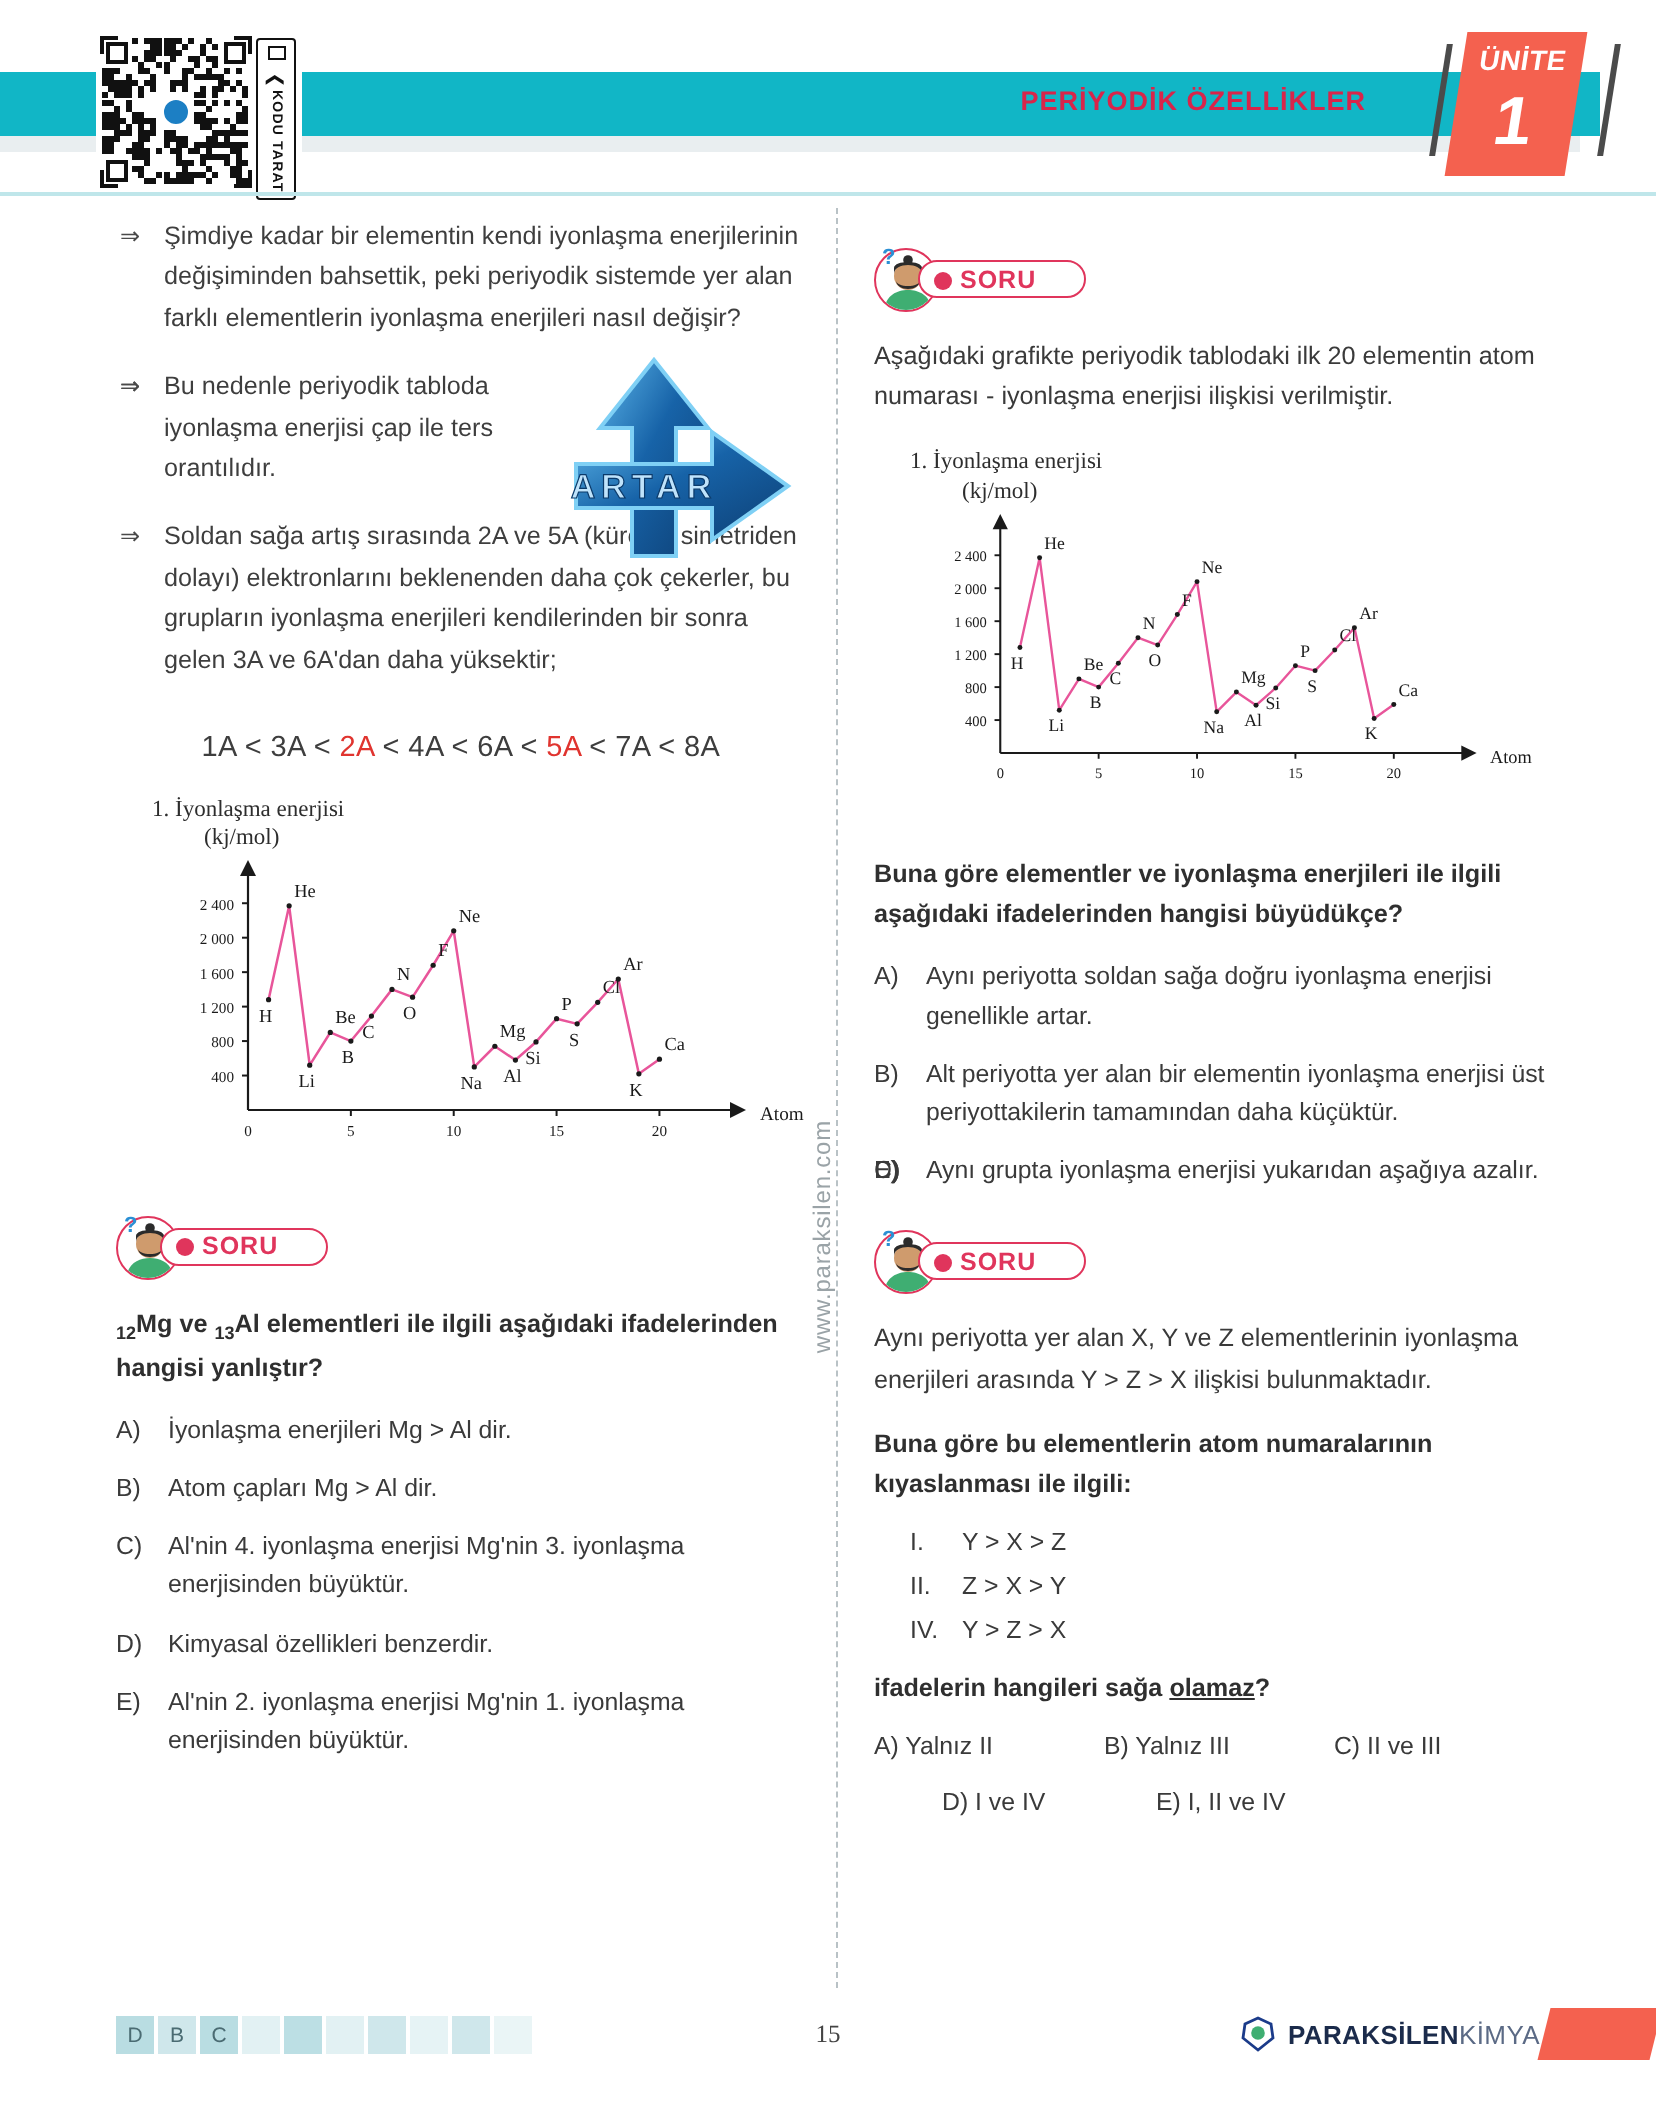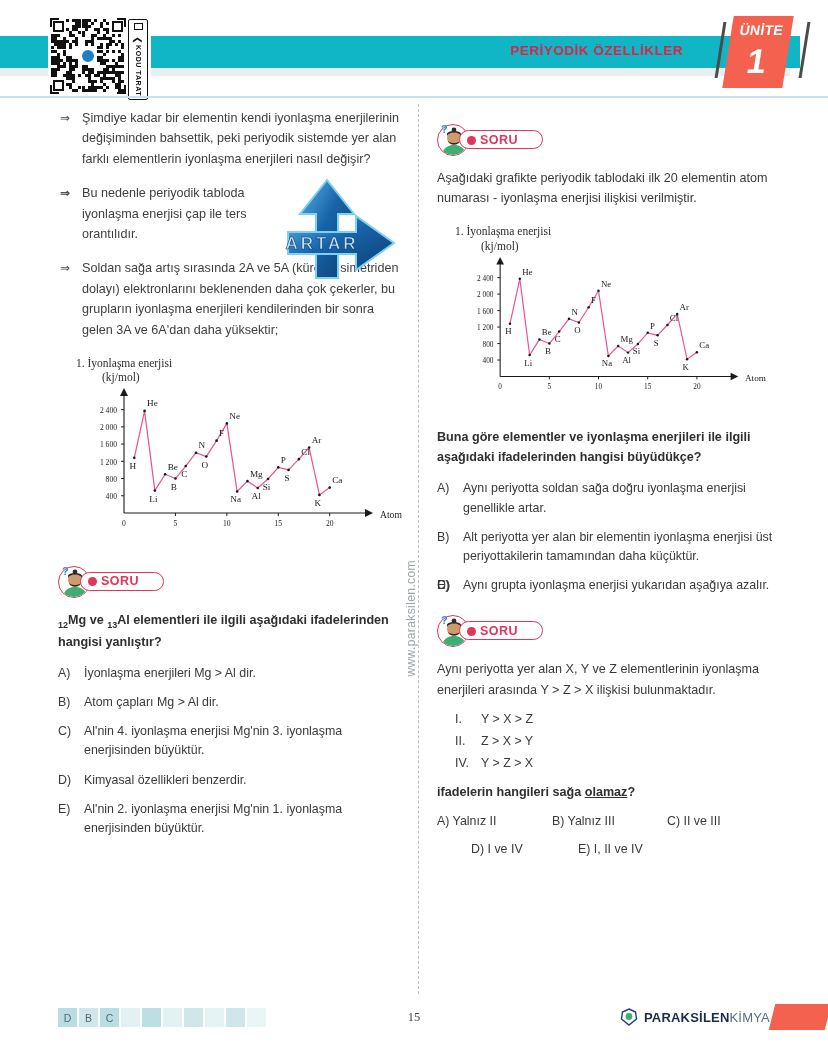--- a/index.html
+++ b/index.html
@@ -501,20 +501,23 @@
       </defs>
       <g>
         <path d="M36 108 L36 44 L20 44 L47 10 L74 44 L58 44 L58 108 Z" fill="url(#bgrad)" stroke="#7fd0f5" stroke-width="2"></path>
       </g>
       <g>
         <path d="M8 62 L76 62 L76 46 L114 73 L76 100 L76 84 L8 84 Z" fill="url(#bgrad)" stroke="#7fd0f5" stroke-width="2"></path>
       </g>
       <text x="42" y="79" font-family="Liberation Sans, sans-serif" font-size="17" font-weight="bold" fill="#bfe3fb" stroke="#0b3a6a" stroke-width=".6" text-anchor="middle" letter-spacing="3">ARTAR</text>
     </svg>
 
+    <div class="formula">
+      <span>1A &lt; 3A &lt; </span><span class="hl">2A</span><span> &lt; 4A &lt; 6A &lt; </span><span class="hl">5A</span><span> &lt; 7A &lt; 8A</span>
+    </div>
 
     <div class="chart-block">
       <div class="chart-title">
         <span>1. İyonlaşma enerjisi</span>
         <span class="unit">(kj/mol)</span>
       </div>
       <svg class="chart-svg" width="345" height="165" viewBox="0 0 345 165">
           <line x1="66" y1="128" x2="66" y2="8" stroke="#1a1a1a" stroke-width="1.1"></line>
           <line x1="66" y1="128" x2="310" y2="128" stroke="#1a1a1a" stroke-width="1.1"></line>
           <path d="M66 3 L62 11 L70 11 Z" fill="#1a1a1a"></path>
@@ -763,20 +766,21 @@
         </svg>
       </div>
       <div class="q-mark">?</div>
       <div class="soru-pill">
         <div class="soru-dot"></div>
         <span>SORU</span>
       </div>
     </div>
 
     <div class="q-stem">Aynı periyotta yer alan X, Y ve Z elementlerinin iyonlaşma enerjileri arasında Y &gt; Z &gt; X ilişkisi bulunmaktadır.</div>
+    <div class="q-stem bold">Buna göre bu elementlerin atom numaralarının kıyaslanması ile ilgili:</div>
 
     <ul class="roman-list">
       <li>
         <span class="roman-label">I.</span>
         <span>Y &gt; X &gt; Z</span>
       </li>
       <li>
         <span class="roman-label">II.</span>
         <span>Z &gt; X &gt; Y</span>
       </li>

